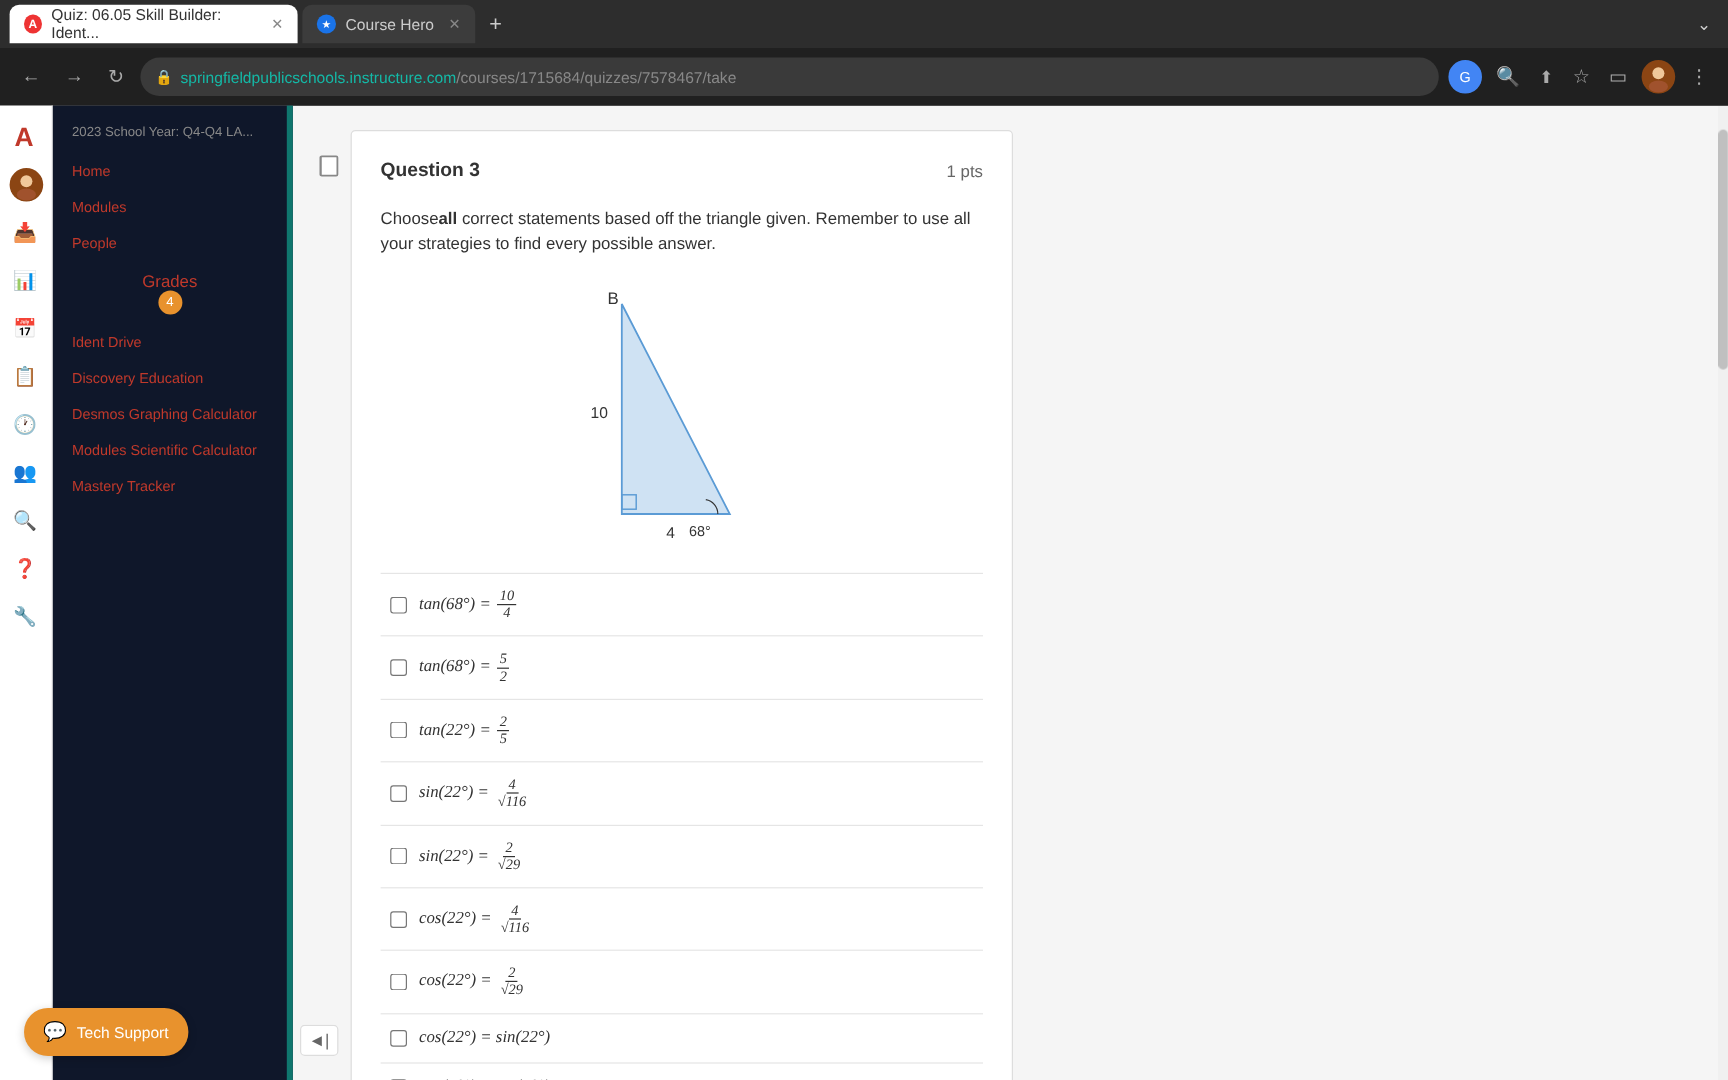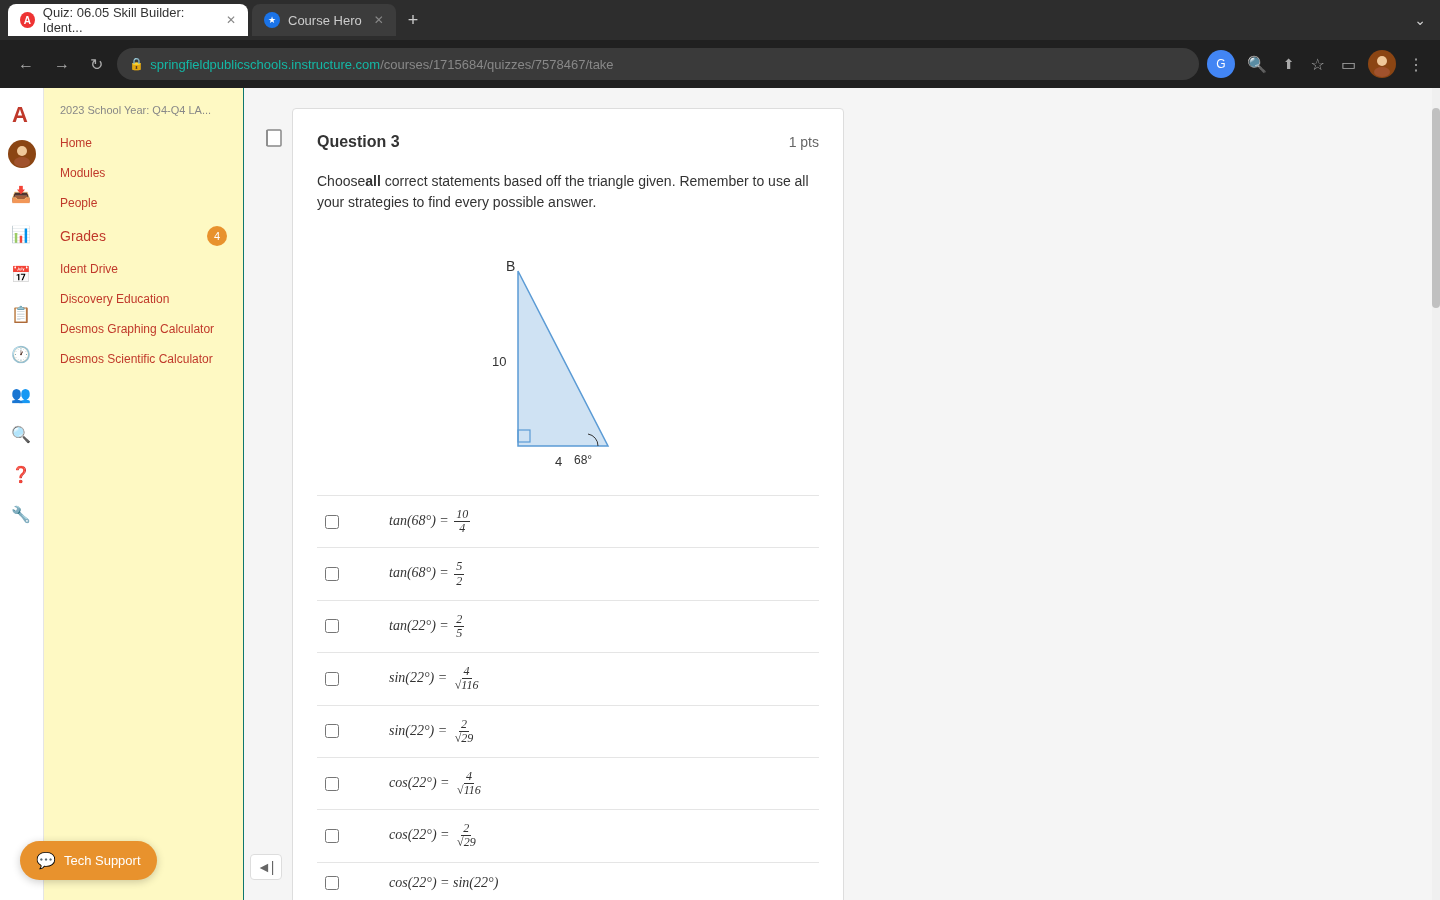--- a/index.html
+++ b/index.html
@@ -27,47 +27,47 @@
     
     .app { display: flex; height: calc(900px - 88px); }
 
     
     .icon-sidebar { width: 44px; background: #fff; border-right: 1px solid #e5e5e5; display: flex; flex-direction: column; align-items: center; padding: 8px 0; gap: 4px; }
     .icon-sidebar-btn { width: 36px; height: 36px; border-radius: 50%; background: none; border: none; cursor: pointer; display: flex; align-items: center; justify-content: center; color: #666; font-size: 16px; }
     .icon-sidebar-btn.avatar { background: #cc5500; }
     .avatar-img { width: 28px; height: 28px; border-radius: 50%; background: #cc5500; overflow: hidden; display: flex; align-items: center; justify-content: center; }
 
     
-    .nav-sidebar { width: 200px; background: #fef9c3; border-right: 1px solid #0f766e; padding: 8px 0; overflow-y: auto; }
+    .nav-sidebar { width: 200px; background: #0f172a; border-right: 5px solid #0f766e; padding: 8px 0; overflow-y: auto; }
     .school-year { font-size: 11px; color: #888; padding: 8px 16px 12px; }
     .nav-item { display: block; padding: 8px 16px; font-size: 12px; color: #c0392b; text-decoration: none; cursor: pointer; }
-    .nav-item-with-badge { display: flex; align-items: center; justify-content: space-between; padding: 8px 16px; cursor: pointer; }
+    .nav-item-with-badge { display: flex; align-items: center; justify-content: flex-start; padding: 8px 16px; cursor: pointer; flex-direction: column; }
     .nav-item-label { font-size: 14px; color: #c0392b; text-decoration: none; }
     .badge { background: #e8922d; color: white; border-radius: 50%; width: 20px; height: 20px; font-size: 11px; display: flex; align-items: center; justify-content: center; }
 
     
     .main-content { flex: 1; background: #f5f5f5; overflow-y: auto; padding: 20px; }
     .quiz-container { max-width: 580px; }
 
     .question-card { background: #fff; border: 1px solid #ddd; border-radius: 4px; padding: 24px; margin-bottom: 16px; }
     .question-header { display: flex; justify-content: space-between; align-items: center; margin-bottom: 20px; font-size: 16px; font-weight: 600; color: #333; }
     .question-pts { color: #666; font-weight: normal; font-size: 14px; }
-    .question-prompt { font-size: 14px; color: #333; line-height: 1.5; margin-bottom: 38px; }
+    .question-prompt { font-size: 14px; color: #333; line-height: 1.5; margin-bottom: 20px; }
     .question-prompt strong { font-weight: 700; }
 
     
     .triangle-container { display: flex; justify-content: center; margin: 16px 0 24px; }
     .triangle-svg { }
 
     
     .answer-separator { border: none; border-top: 1px solid #e5e5e5; margin: 0; }
     .answer-option { display: flex; align-items: center; padding: 12px 8px; gap: 10px; border-bottom: 1px solid #e5e5e5; }
     .answer-option:last-child { border-bottom: none; }
     .answer-checkbox { width: 14px; height: 14px; border: 1px solid #999; border-radius: 2px; cursor: pointer; flex-shrink: 0; }
-    .answer-math { font-size: 14px; color: #333; font-family: 'Times New Roman', Times, serif; font-style: italic; margin-left: 40px; }
+    .answer-math { font-size: 14px; color: #333; font-family: 'Times New Roman', Times, serif; font-style: italic; }
     .frac { display: inline-flex; flex-direction: column; align-items: center; vertical-align: middle; line-height: 1.1; margin: 0 2px; }
     .frac .num { border-bottom: 1px solid #333; padding: 0 2px; font-size: 12px; }
     .frac .den { padding: 0 2px; font-size: 12px; }
 
     
     .tech-support-btn { position: fixed; bottom: 20px; left: 20px; background: #e8922d; color: white; border: none; border-radius: 24px; padding: 10px 16px; font-size: 13px; cursor: pointer; display: flex; align-items: center; gap: 8px; box-shadow: 0 2px 8px rgba(0,0,0,0.2); z-index: 100; }
 
     .collapse-arrow { position: fixed; bottom: 20px; left: 8px; color: #666; font-size: 14px; background: none; border: none; cursor: pointer; }
 
     
@@ -157,21 +157,22 @@
     <a class="nav-item">People</a>
 
     <div class="nav-item-with-badge">
       <span class="nav-item-label">Grades</span>
       <span class="badge">4</span>
     </div>
 
     <a class="nav-item">Ident Drive</a>
     <a class="nav-item">Discovery Education</a>
     <a class="nav-item">Desmos Graphing Calculator</a>
-    <a class="nav-item">Desmos Scientific Calculator</a>
+    <a class="nav-item">Modules Scientific Calculator</a>
+    <a class="nav-item">Mastery Tracker</a>
   </div>
 
   <div class="main-content">
     <div class="quiz-container">
 
       <div style="display:flex; align-items:flex-start; gap:8px;">
 
         <div style="margin-top:20px;">
           <svg width="20" height="20" viewBox="0 0 20 20" fill="none">
             <rect x="3" y="2" width="14" height="16" rx="1" stroke="#888" stroke-width="1.5" fill="white"></rect>

